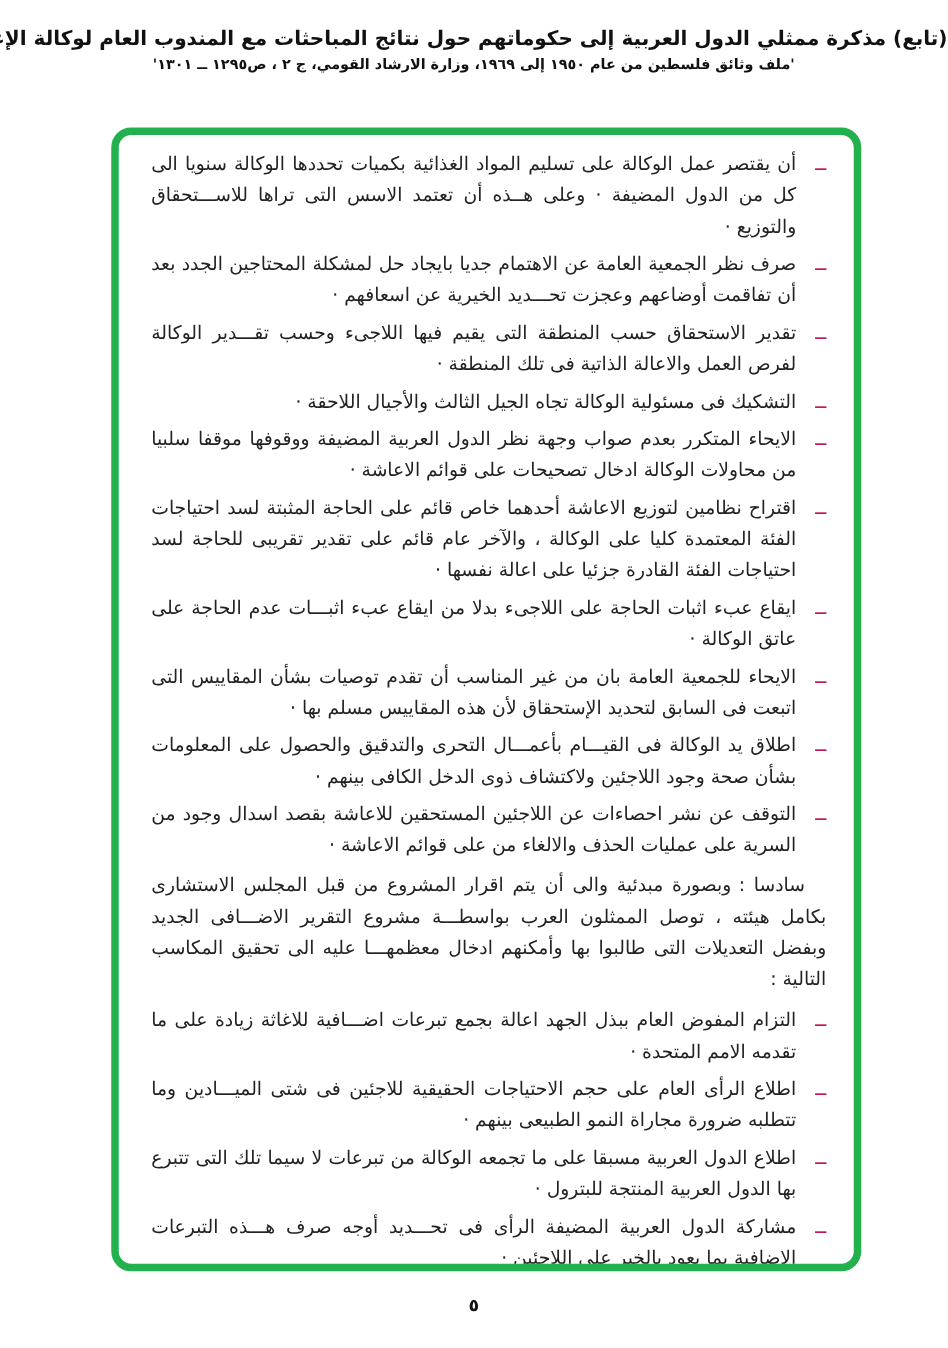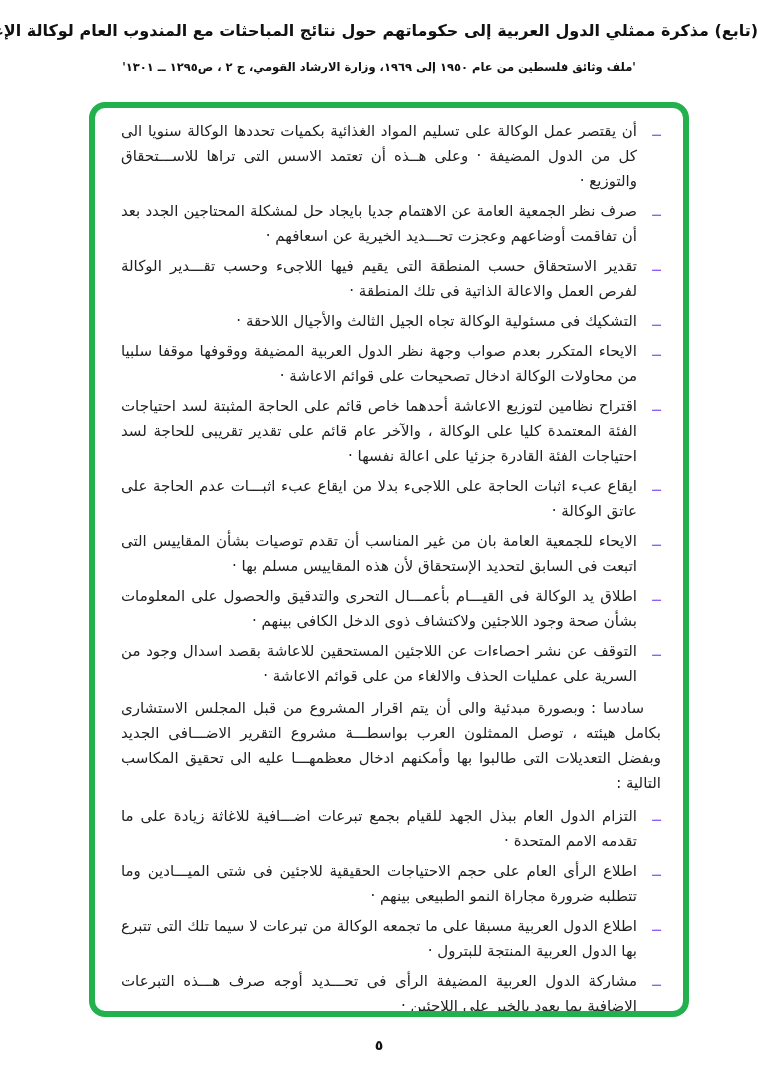--- a/index.html
+++ b/index.html
@@ -19,21 +19,21 @@
     direction: rtl;
   }
   .title {
     font-size: 16px;
     font-weight: bold;
     white-space: nowrap;
     letter-spacing: 0px;
     color: #111;
   }
   .source {
-    margin-top: 20px;
+    margin-top: 4px;
     font-size: 11.5px;
     font-weight: bold;
     color: #111;
   }
   .frame {
     position: absolute;
     left: 89px;
     top: 102px;
     width: 600px;
     height: 915px;
@@ -49,21 +49,21 @@
     color: #222;
   }
   .item {
     display: flex;
     gap: 7px;
     margin-bottom: 5px;
   }
   .marker {
     flex: none;
     width: 17px;
-    color: #8b5cf6;
+    color: #be185d;
   }
   .itext {
     flex: 1;
     text-align: justify;
   }
   .sixth {
     margin: 7px 0 8px 0;
     text-indent: 17px;
     text-align: justify;
   }
@@ -131,21 +131,21 @@
     </div>
     <div class="item">
       <span class="marker">ــ</span>
       <span class="itext">التوقف عن نشر احصاءات عن اللاجئين المستحقين للاعاشة بقصد اسدال وجود من السرية على عمليات الحذف والالغاء من على قوائم الاعاشة ·</span>
     </div>
 
     <p class="sixth"><span class="lead">سادسا :</span><span>وبصورة مبدئية والى أن يتم اقرار المشروع من قبل المجلس الاستشارى بكامل هيئته ، توصل الممثلون العرب بواسطـــة مشروع التقرير الاضـــافى الجديد وبفضل التعديلات التى طالبوا بها وأمكنهم ادخال معظمهـــا عليه الى تحقيق المكاسب التالية :</span></p>
 
     <div class="item">
       <span class="marker">ــ</span>
-      <span class="itext">التزام الدول العام ببذل الجهد للقيام بجمع تبرعات اضـــافية للاغاثة زيادة على ما تقدمه الامم المتحدة ·</span>
+      <span class="itext">التزام المفوض العام ببذل الجهد اعالة بجمع تبرعات اضـــافية للاغاثة زيادة على ما تقدمه الامم المتحدة ·</span>
     </div>
     <div class="item">
       <span class="marker">ــ</span>
       <span class="itext">اطلاع الرأى العام على حجم الاحتياجات الحقيقية للاجئين فى شتى الميـــادين وما تتطلبه ضرورة مجاراة النمو الطبيعى بينهم ·</span>
     </div>
     <div class="item">
       <span class="marker">ــ</span>
       <span class="itext">اطلاع الدول العربية مسبقا على ما تجمعه الوكالة من تبرعات لا سيما تلك التى تتبرع بها الدول العربية المنتجة للبترول ·</span>
     </div>
     <div class="item">

